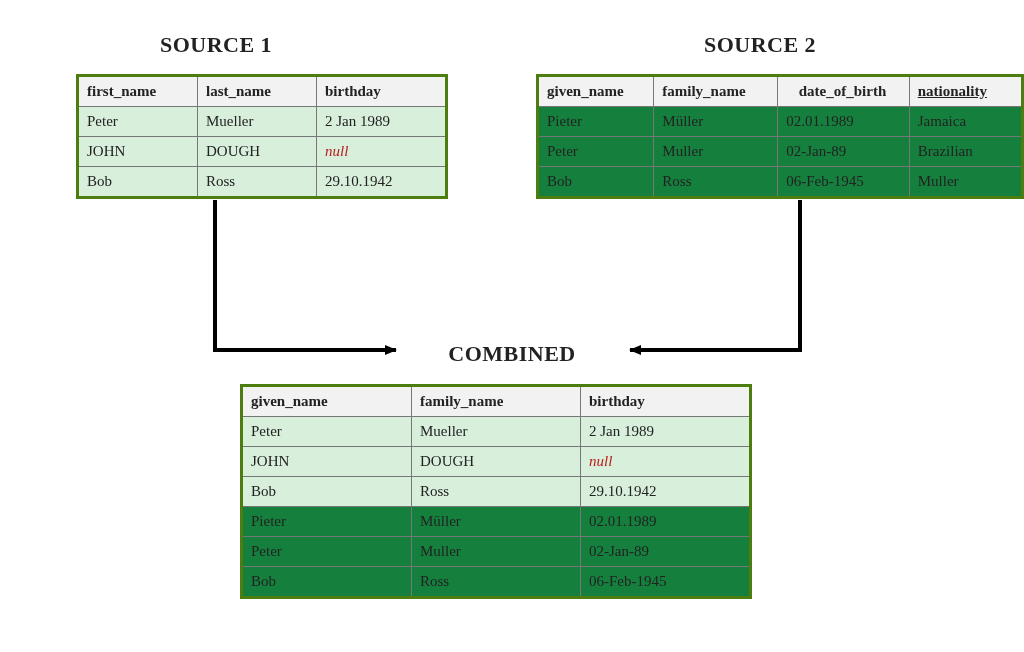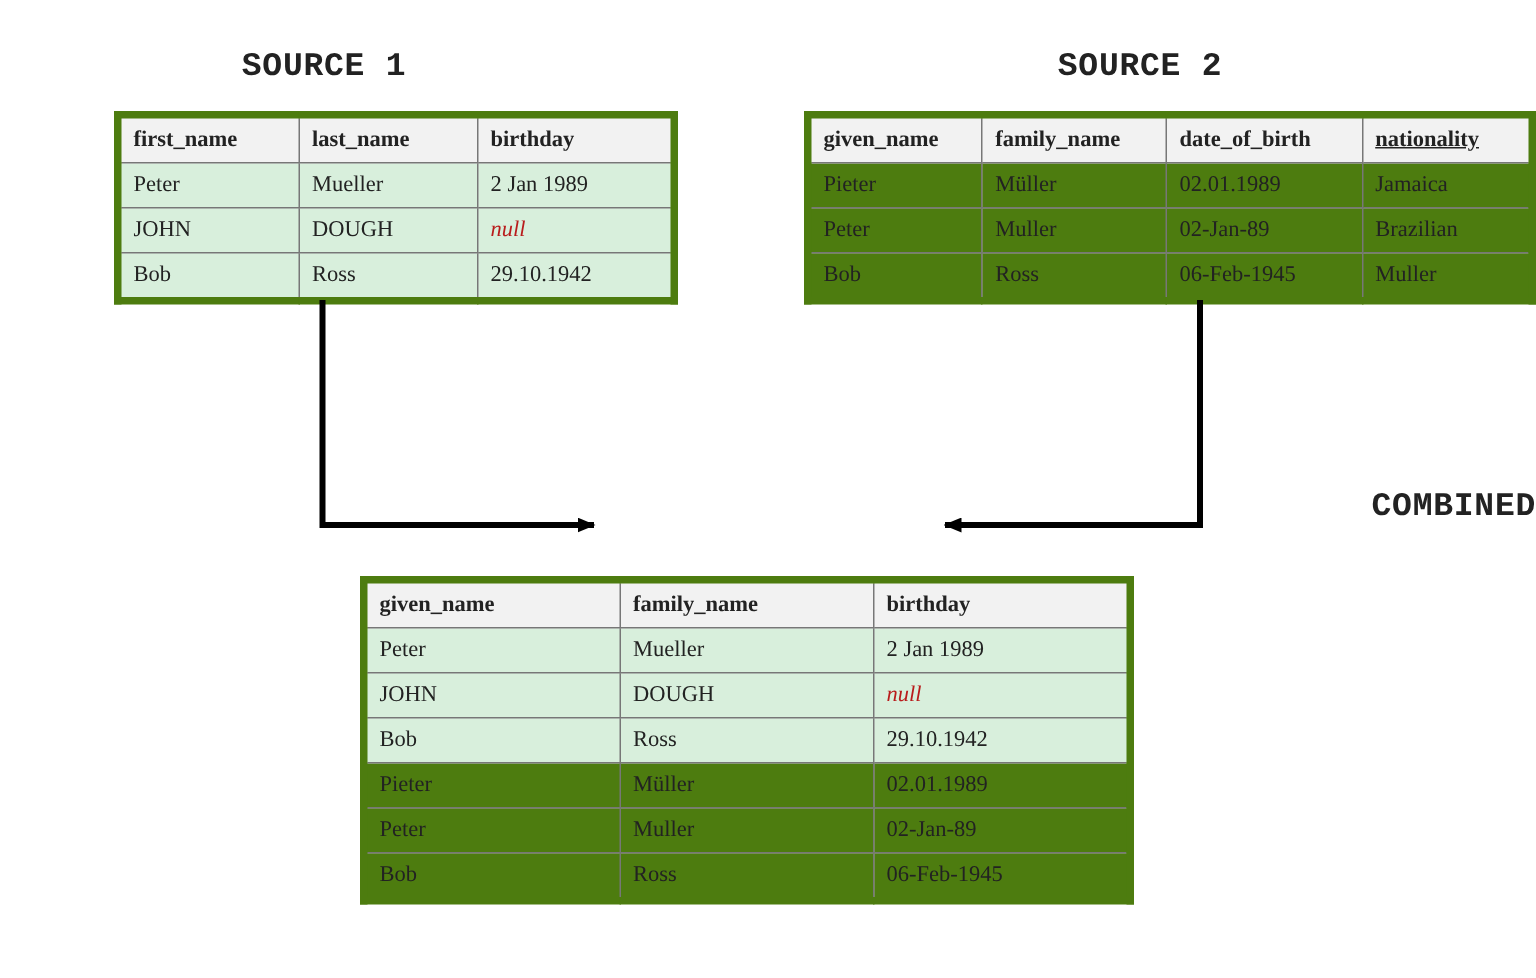--- a/index.html
+++ b/index.html
@@ -12,51 +12,50 @@
     color: #222;
     position: relative;
     overflow: hidden;
   }
   .title {
     font-weight: 700;
     font-size: 22px;
     letter-spacing: 0.5px;
     text-align: center;
     white-space: nowrap;
-    font-family: Liberation Mono, monospace;
   }
   .tbl {
-    border: 5px solid #4d7c0f;
+    border: 3px solid #4d7c0f;
     border-collapse: collapse;
     background: #fff;
     padding-left: 32px;
   }
   .tbl th, .tbl td {
     border: 1px solid #777;
     padding: 6px 10px 6px 8px;
     font-size: 15px;
     text-align: left;
     vertical-align: middle;
     font-family: Georgia, serif;
   }
   .tbl th {
     background: #f2f2f2;
     font-weight: 700;
   }
   .row-green td { background: #d8efdc; }
-  .row-tan   td { background: #4d7c0f; }
+  .row-tan   td { background: #15803d; }
   .null {
     font-style: italic;
     color: #b91c1c;
   }
 
   
   #src1-title { position:absolute; left: 86px;  top: 32px; width: 260px; }
   #src2-title { position:absolute; left: 560px; top: 32px; width: 400px; }
-  #combined-title { position:absolute; left: 0; top: 325px; width: 1024px; text-align: right; }
+  #combined-title { position:absolute; left: 0; top: 341px; width: 1024px; }
 
   #src1-table { position:absolute; left: 76px;  top: 74px; }
   #src2-table { position:absolute; left: 536px; top: 74px; }
   #combined-table { position:absolute; left: 240px; top: 384px; }
 
   #arrow-svg {
     position:absolute;
     left:0; top:0;
     width:1024px; height:652px;
     pointer-events:none;
@@ -93,21 +92,21 @@
         <td>Ross</td>
         <td>29.10.1942</td>
       </tr>
     </tbody>
   </table>
 <table id="src2-table" class="tbl">
     <thead>
       <tr>
         <th style="width: 110px;">given_name</th>
         <th style="width: 120px;">family_name</th>
-        <th style="width: 130px;">date_of_birth</th>
+        <th style="width: 130px; text-align: center;">date_of_birth</th>
         <th style="width: 110px; text-decoration: underline;">nationality</th>
       </tr>
     </thead>
     <tbody>
       <tr class="row-tan">
         <td>Pieter</td>
         <td>Müller</td>
         <td>02.01.1989</td>
         <td>Jamaica</td>
       </tr>

